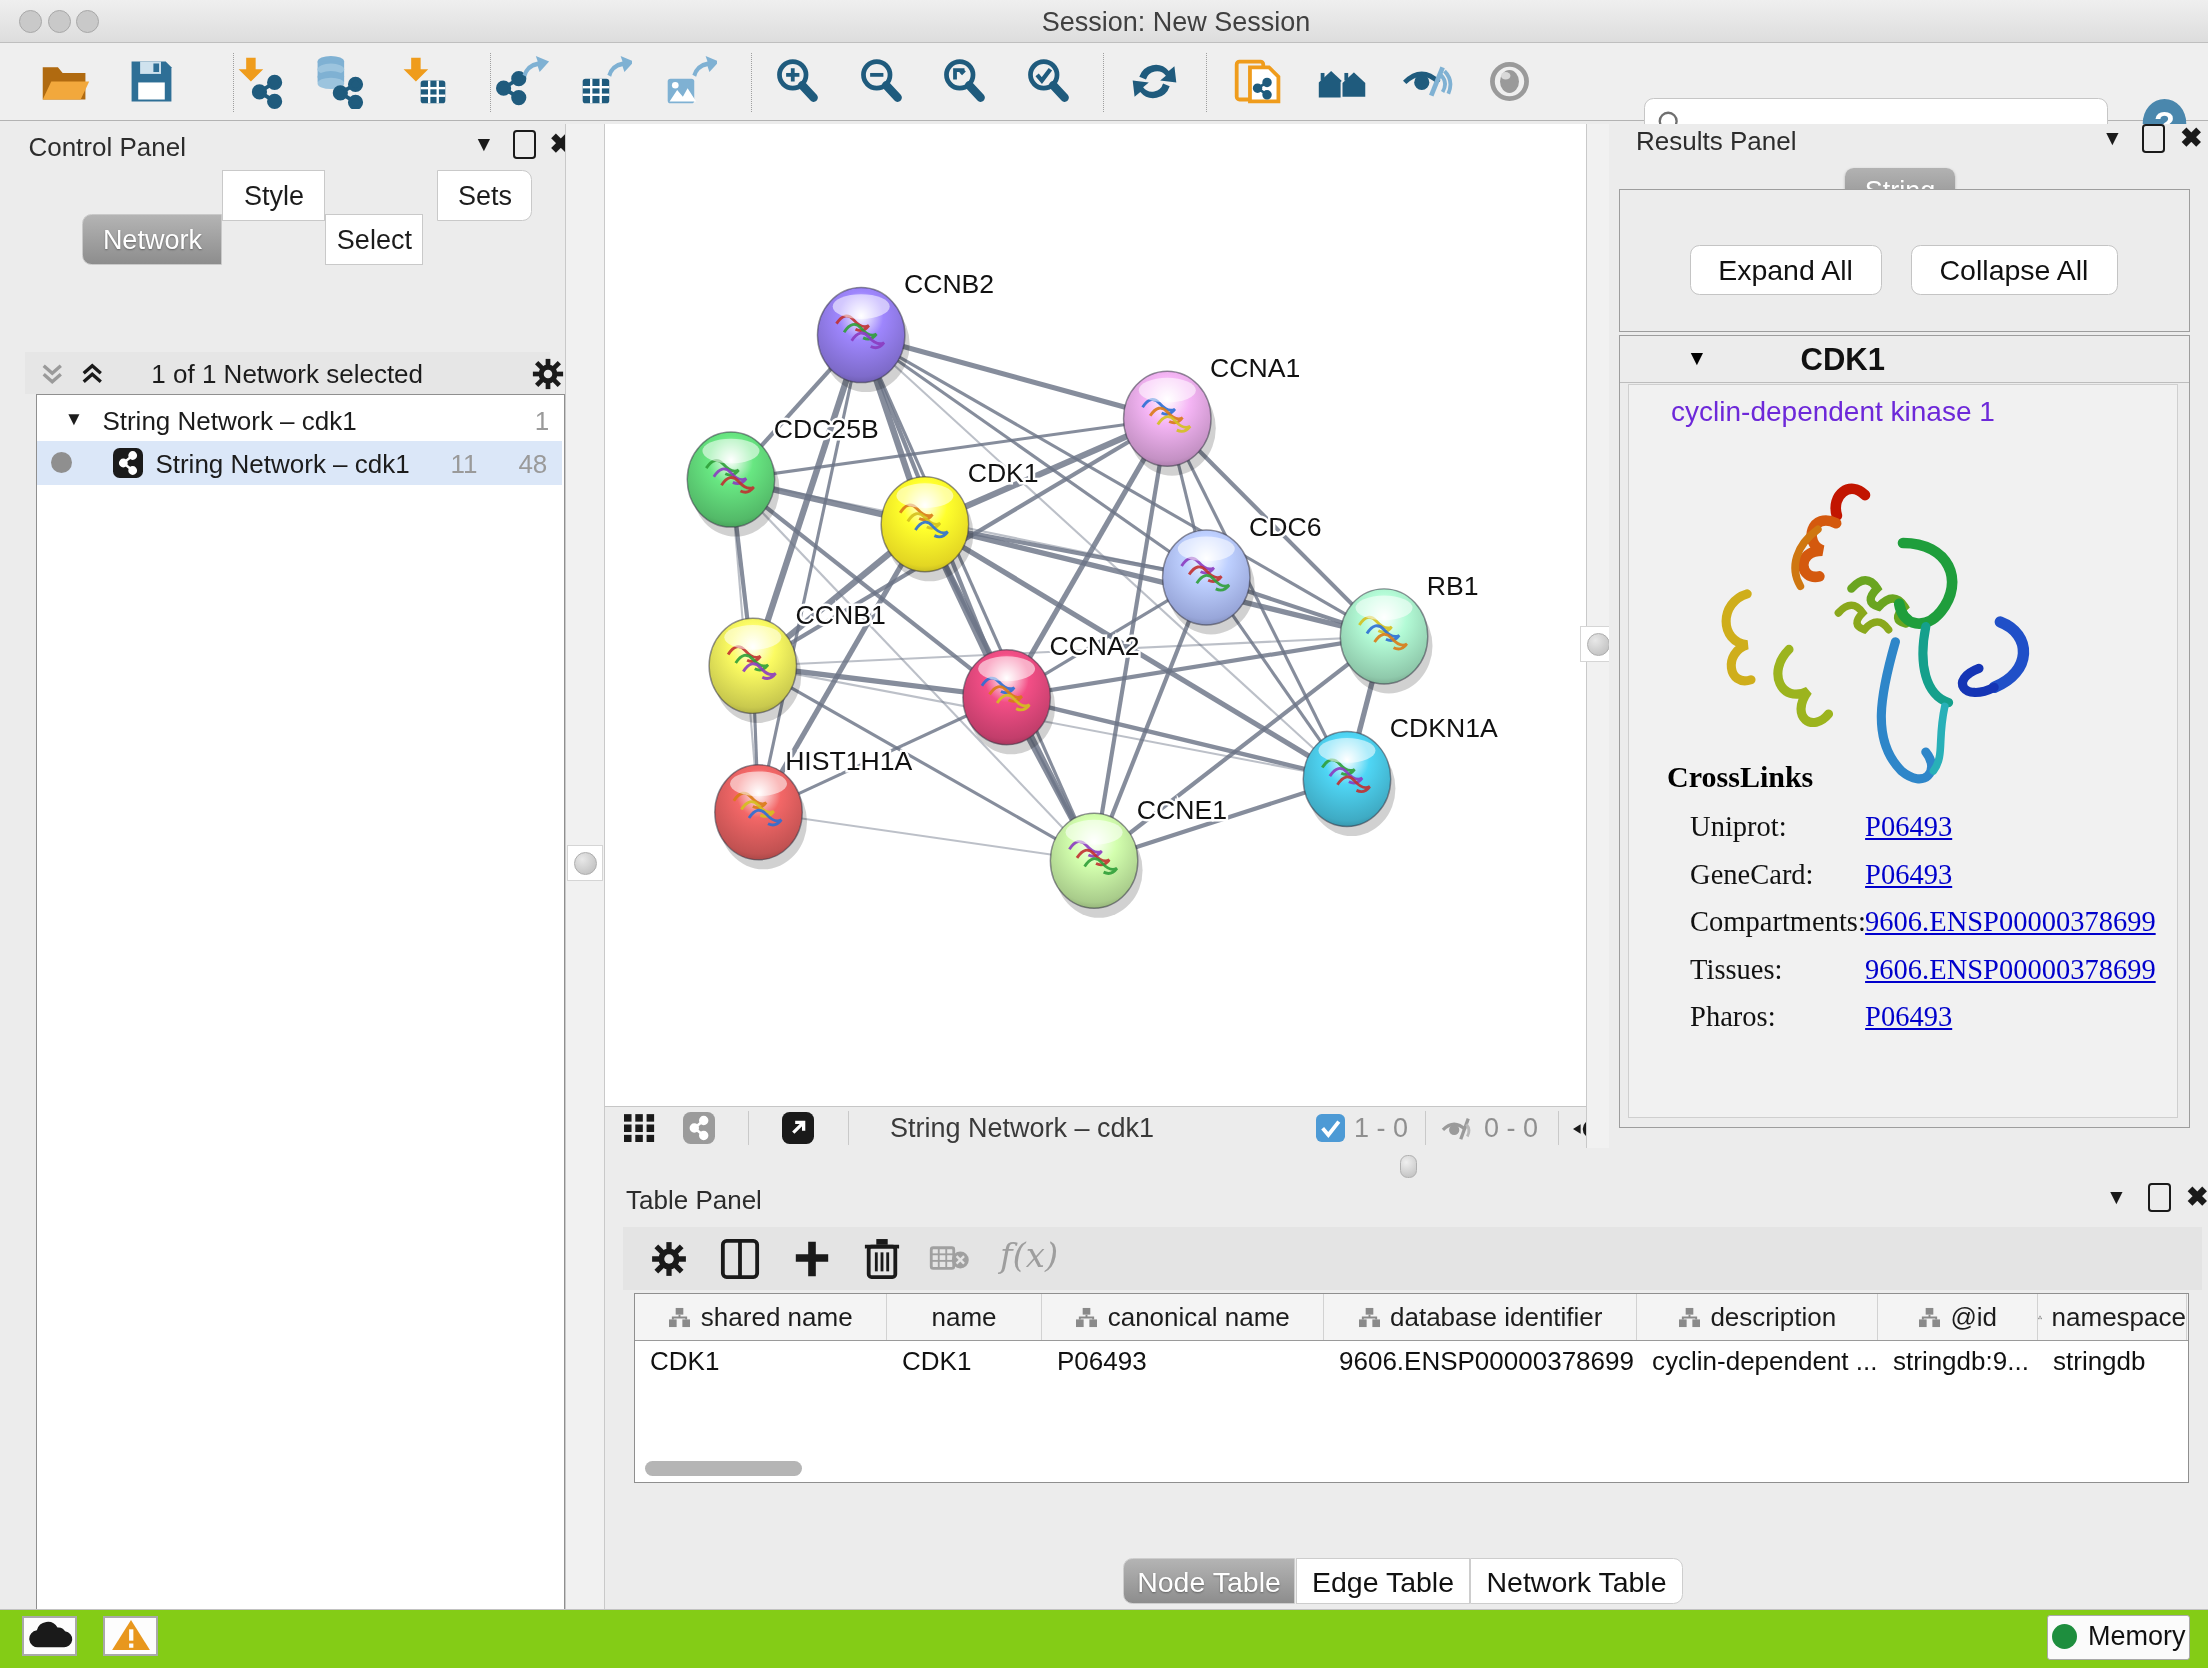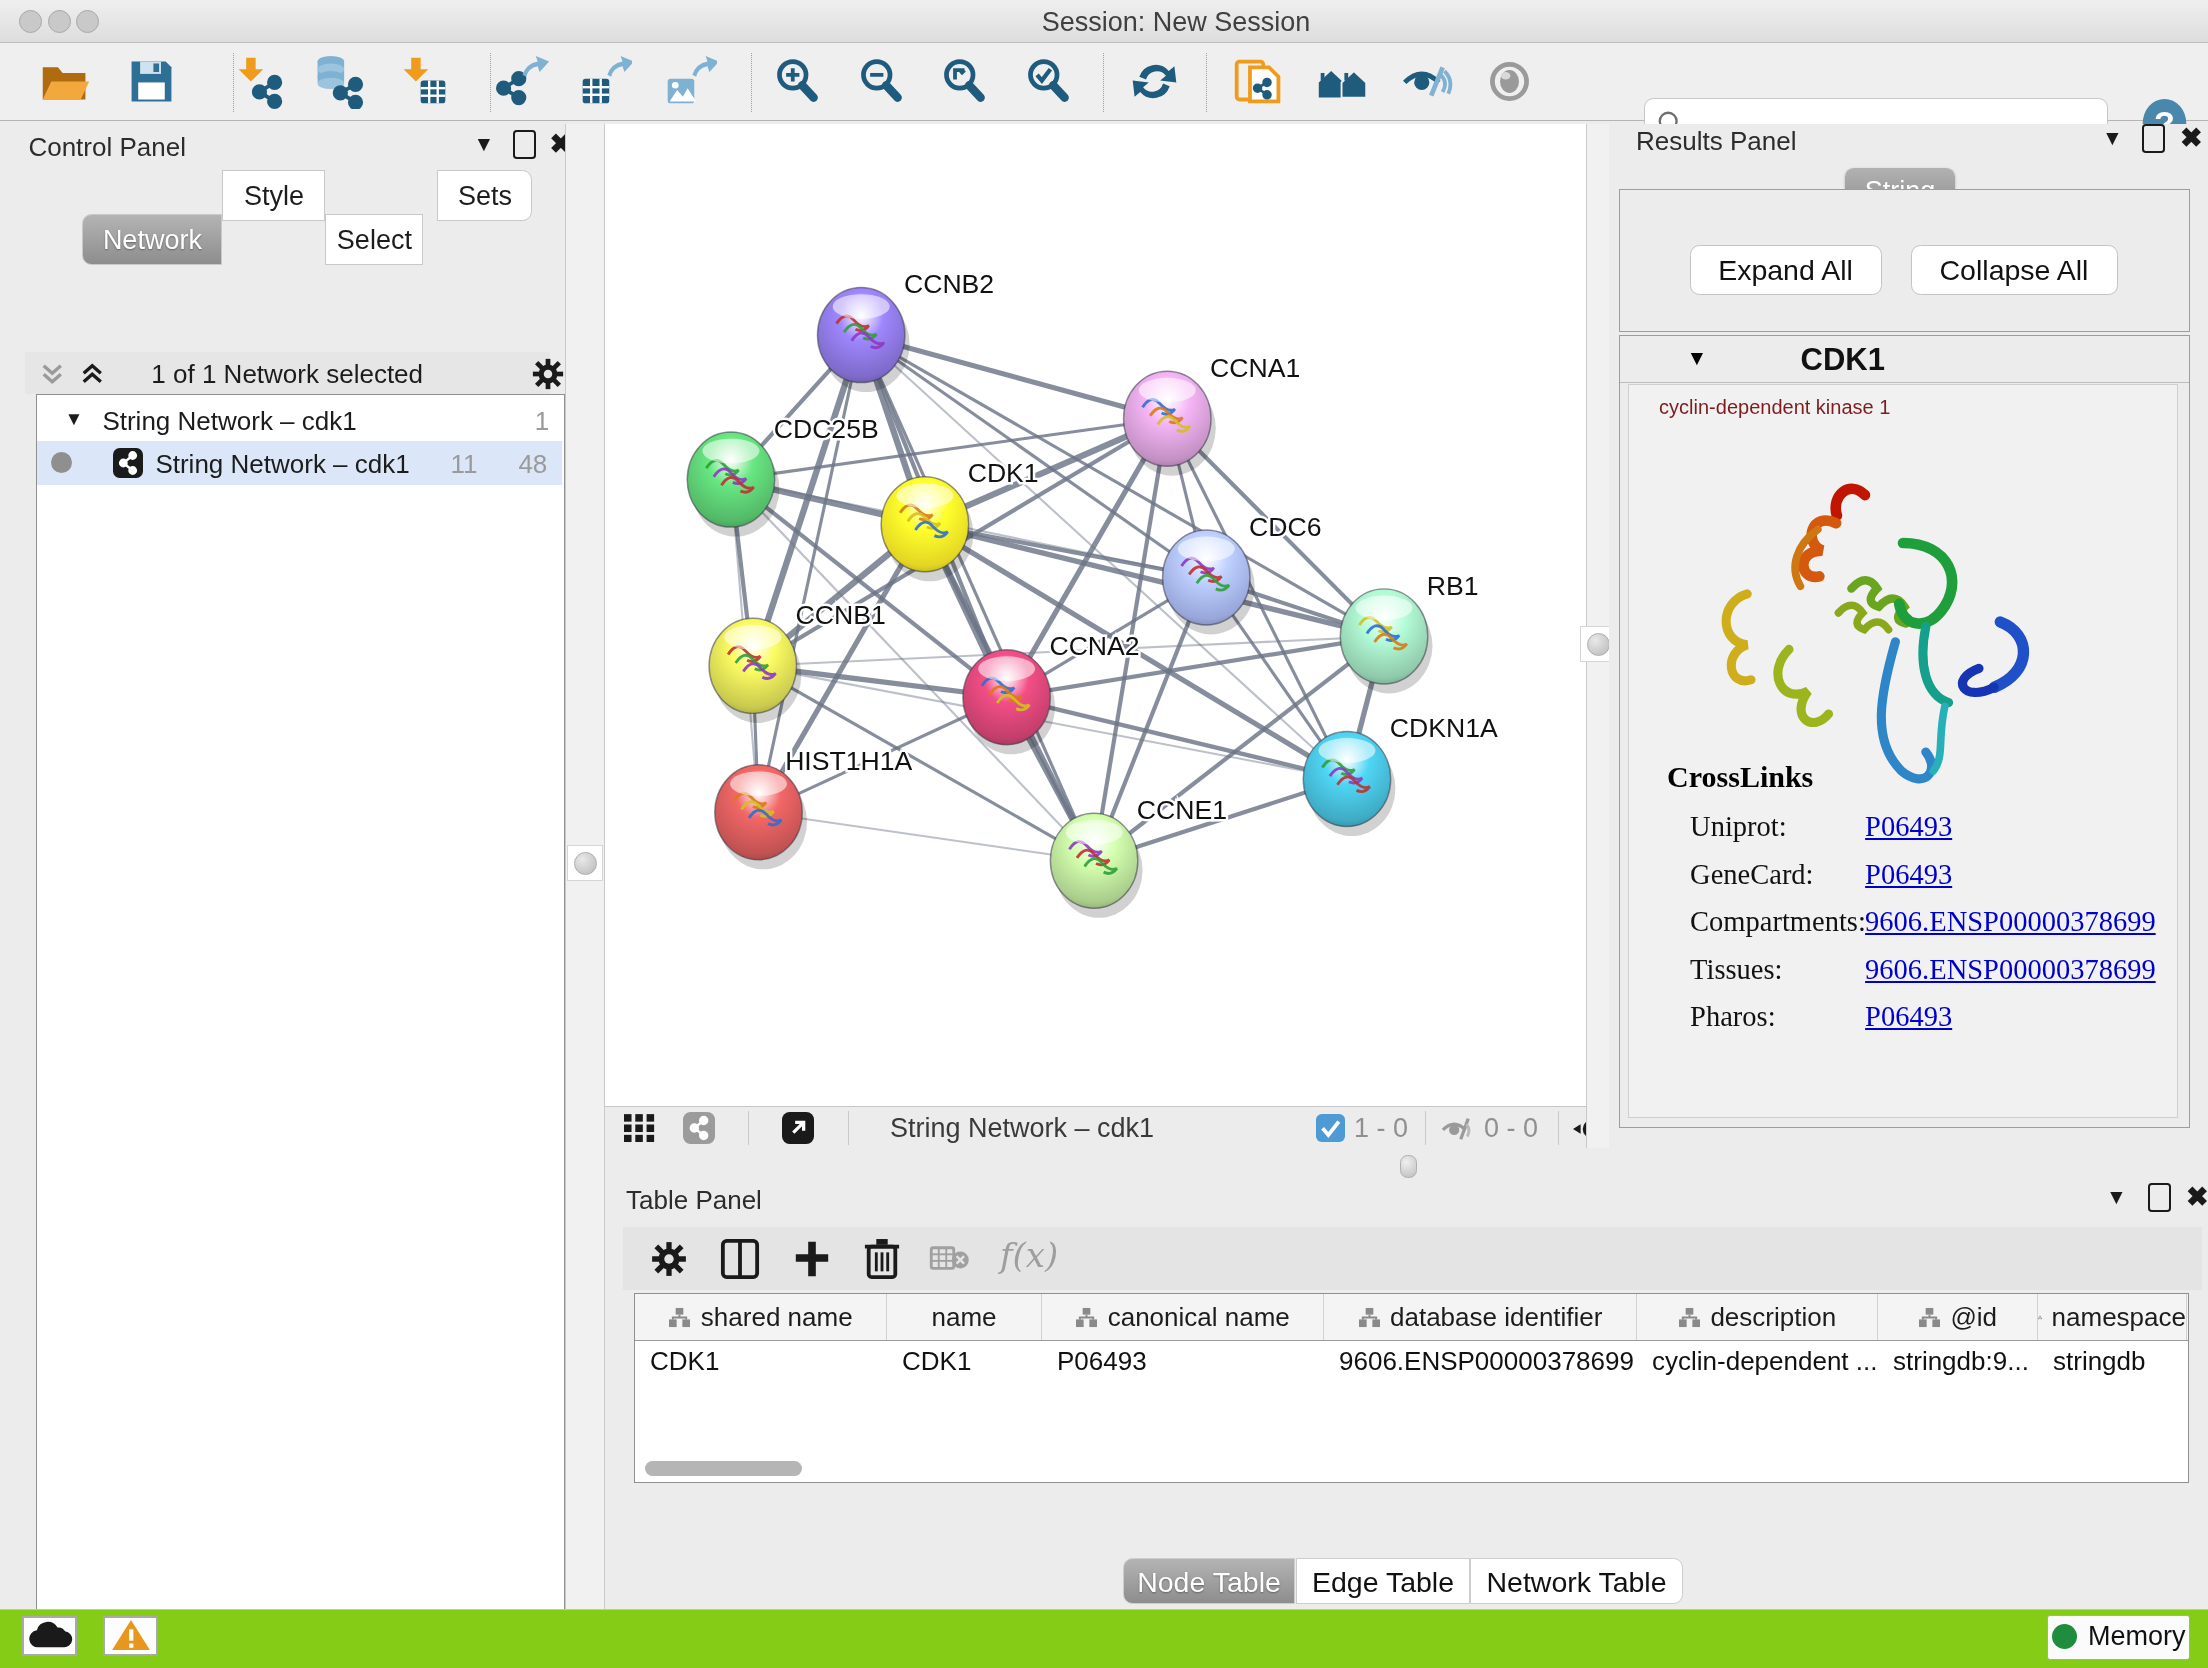--- a/index.html
+++ b/index.html
@@ -49,21 +49,21 @@
 
   
   .rpanel{left:1609px;top:124px;width:599px;height:1052px;background:#ececec;}
   .rtab{left:236px;top:44px;width:110px;height:46px;background:linear-gradient(#b2b2b2,#8c8c8c);border-radius:8.6px;color:#fff;font-size:27px;text-align:center;line-height:46px;box-shadow:0 1.9px 2.9px rgba(0,0,0,.25);}
   .rboxA{left:9.5px;top:65px;width:569px;height:141px;border:1.9px solid #9d9d9d;background:#ececec;}
   .rbtn{position:absolute;top:55px;height:48px;background:#ffffff;border:1.9px solid #c4c4c4;border-radius:9.5px;font-size:28.5px;color:#111;text-align:center;line-height:48px;cursor:pointer;}
   .rboxB{left:9.5px;top:211px;width:569px;height:791px;border:1.9px solid #9d9d9d;background:#ececec;}
   .rsechdr{position:absolute;left:0;top:0;width:100%;height:46px;border-bottom:1px solid #bdbdbd;}
   .gene{font-size:31px;font-weight:bold;color:#111;}
   .rinner{position:absolute;left:8.6px;top:48px;width:550px;height:734px;background:#f1f1f1;border:1px solid #cfcfcf;box-sizing:border-box;}
-  .desc{font-size:20px;color:#7f1d1d;}
+  .desc{font-size:28px;color:#6d28d9;margin-left:12px;}
   .xl{font-family:"Liberation Serif",serif;}
   .xlhead{font-size:30px;font-weight:bold;color:#000;}
   .xlrow{position:absolute;font-size:28.5px;color:#111;}
   .xlrow a{color:#0000cc;text-decoration:underline;cursor:pointer;}
 
   
   .tpanel{left:605px;top:1179px;width:1604px;height:430px;background:#ececec;}
   .ttool{left:18px;top:48px;width:1579px;height:63px;background:#e4e4e4;}
   .tblbox{left:29px;top:114px;width:1555px;height:190px;background:#ffffff;border:1.9px solid #8f8f8f;box-sizing:border-box;}
   .thead{position:absolute;left:0;top:0;height:46px;width:100%;background:#f4f4f4;border-bottom:1.9px solid #9a9a9a;display:flex;}

